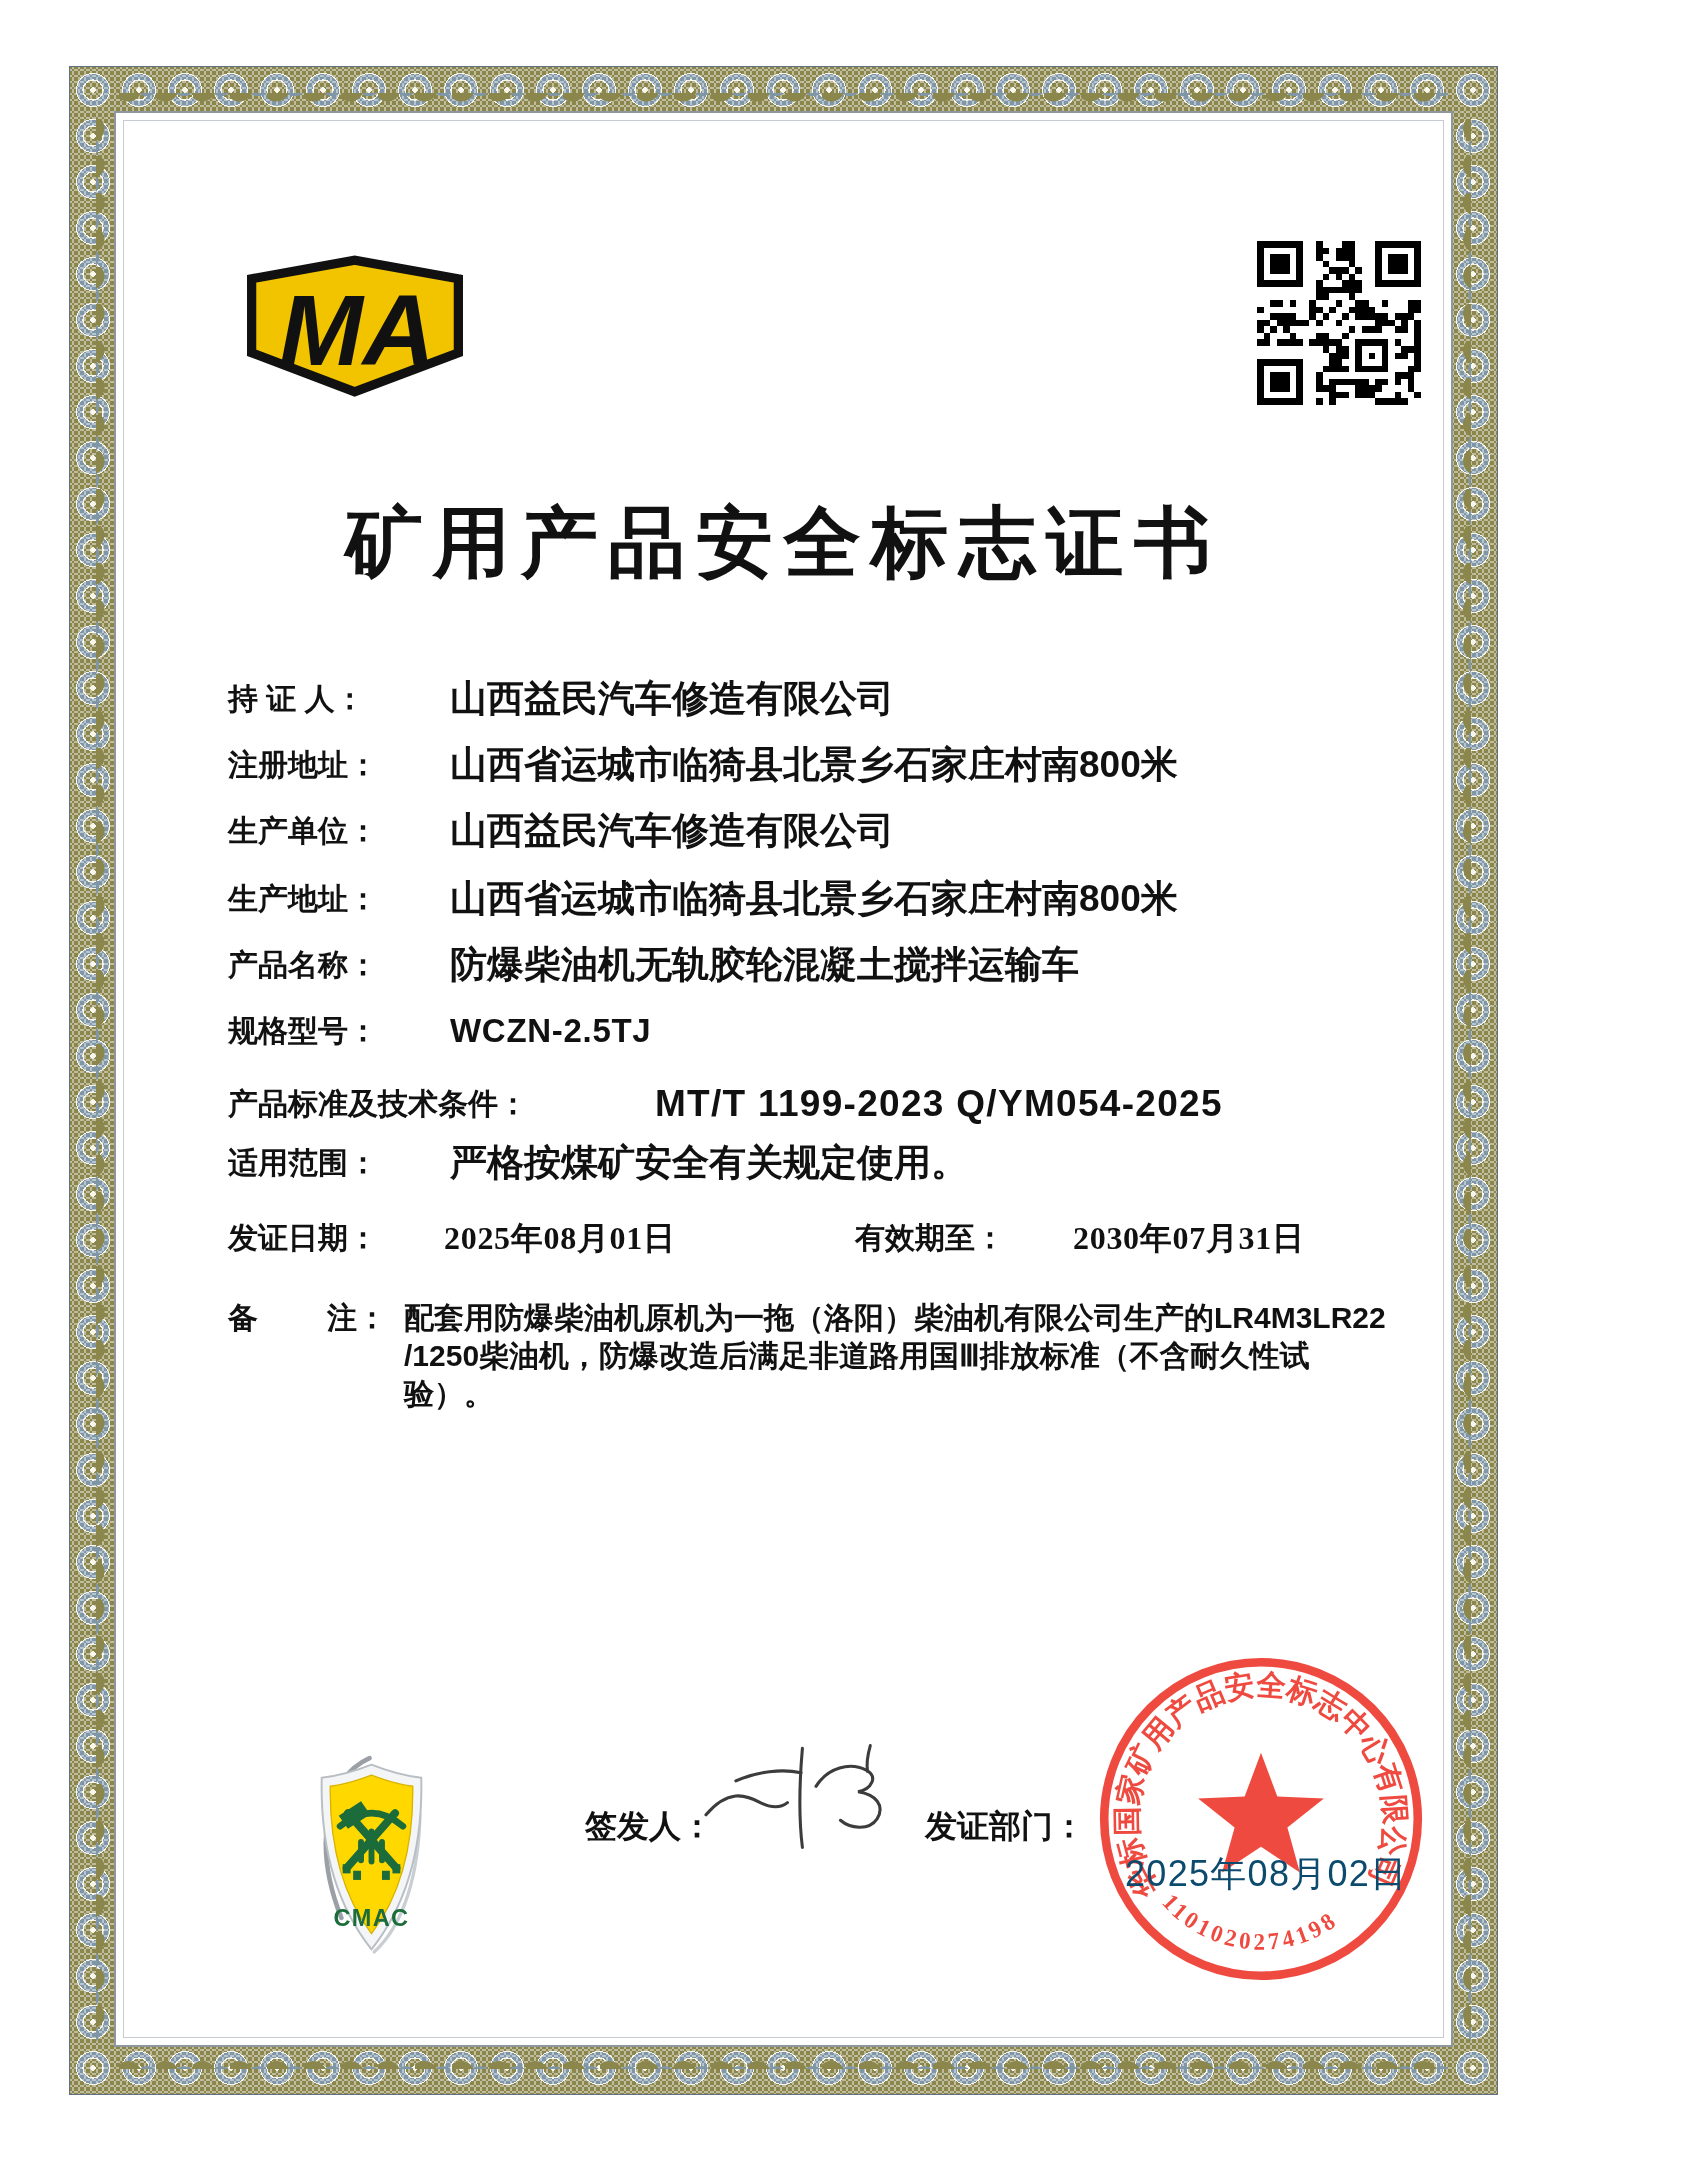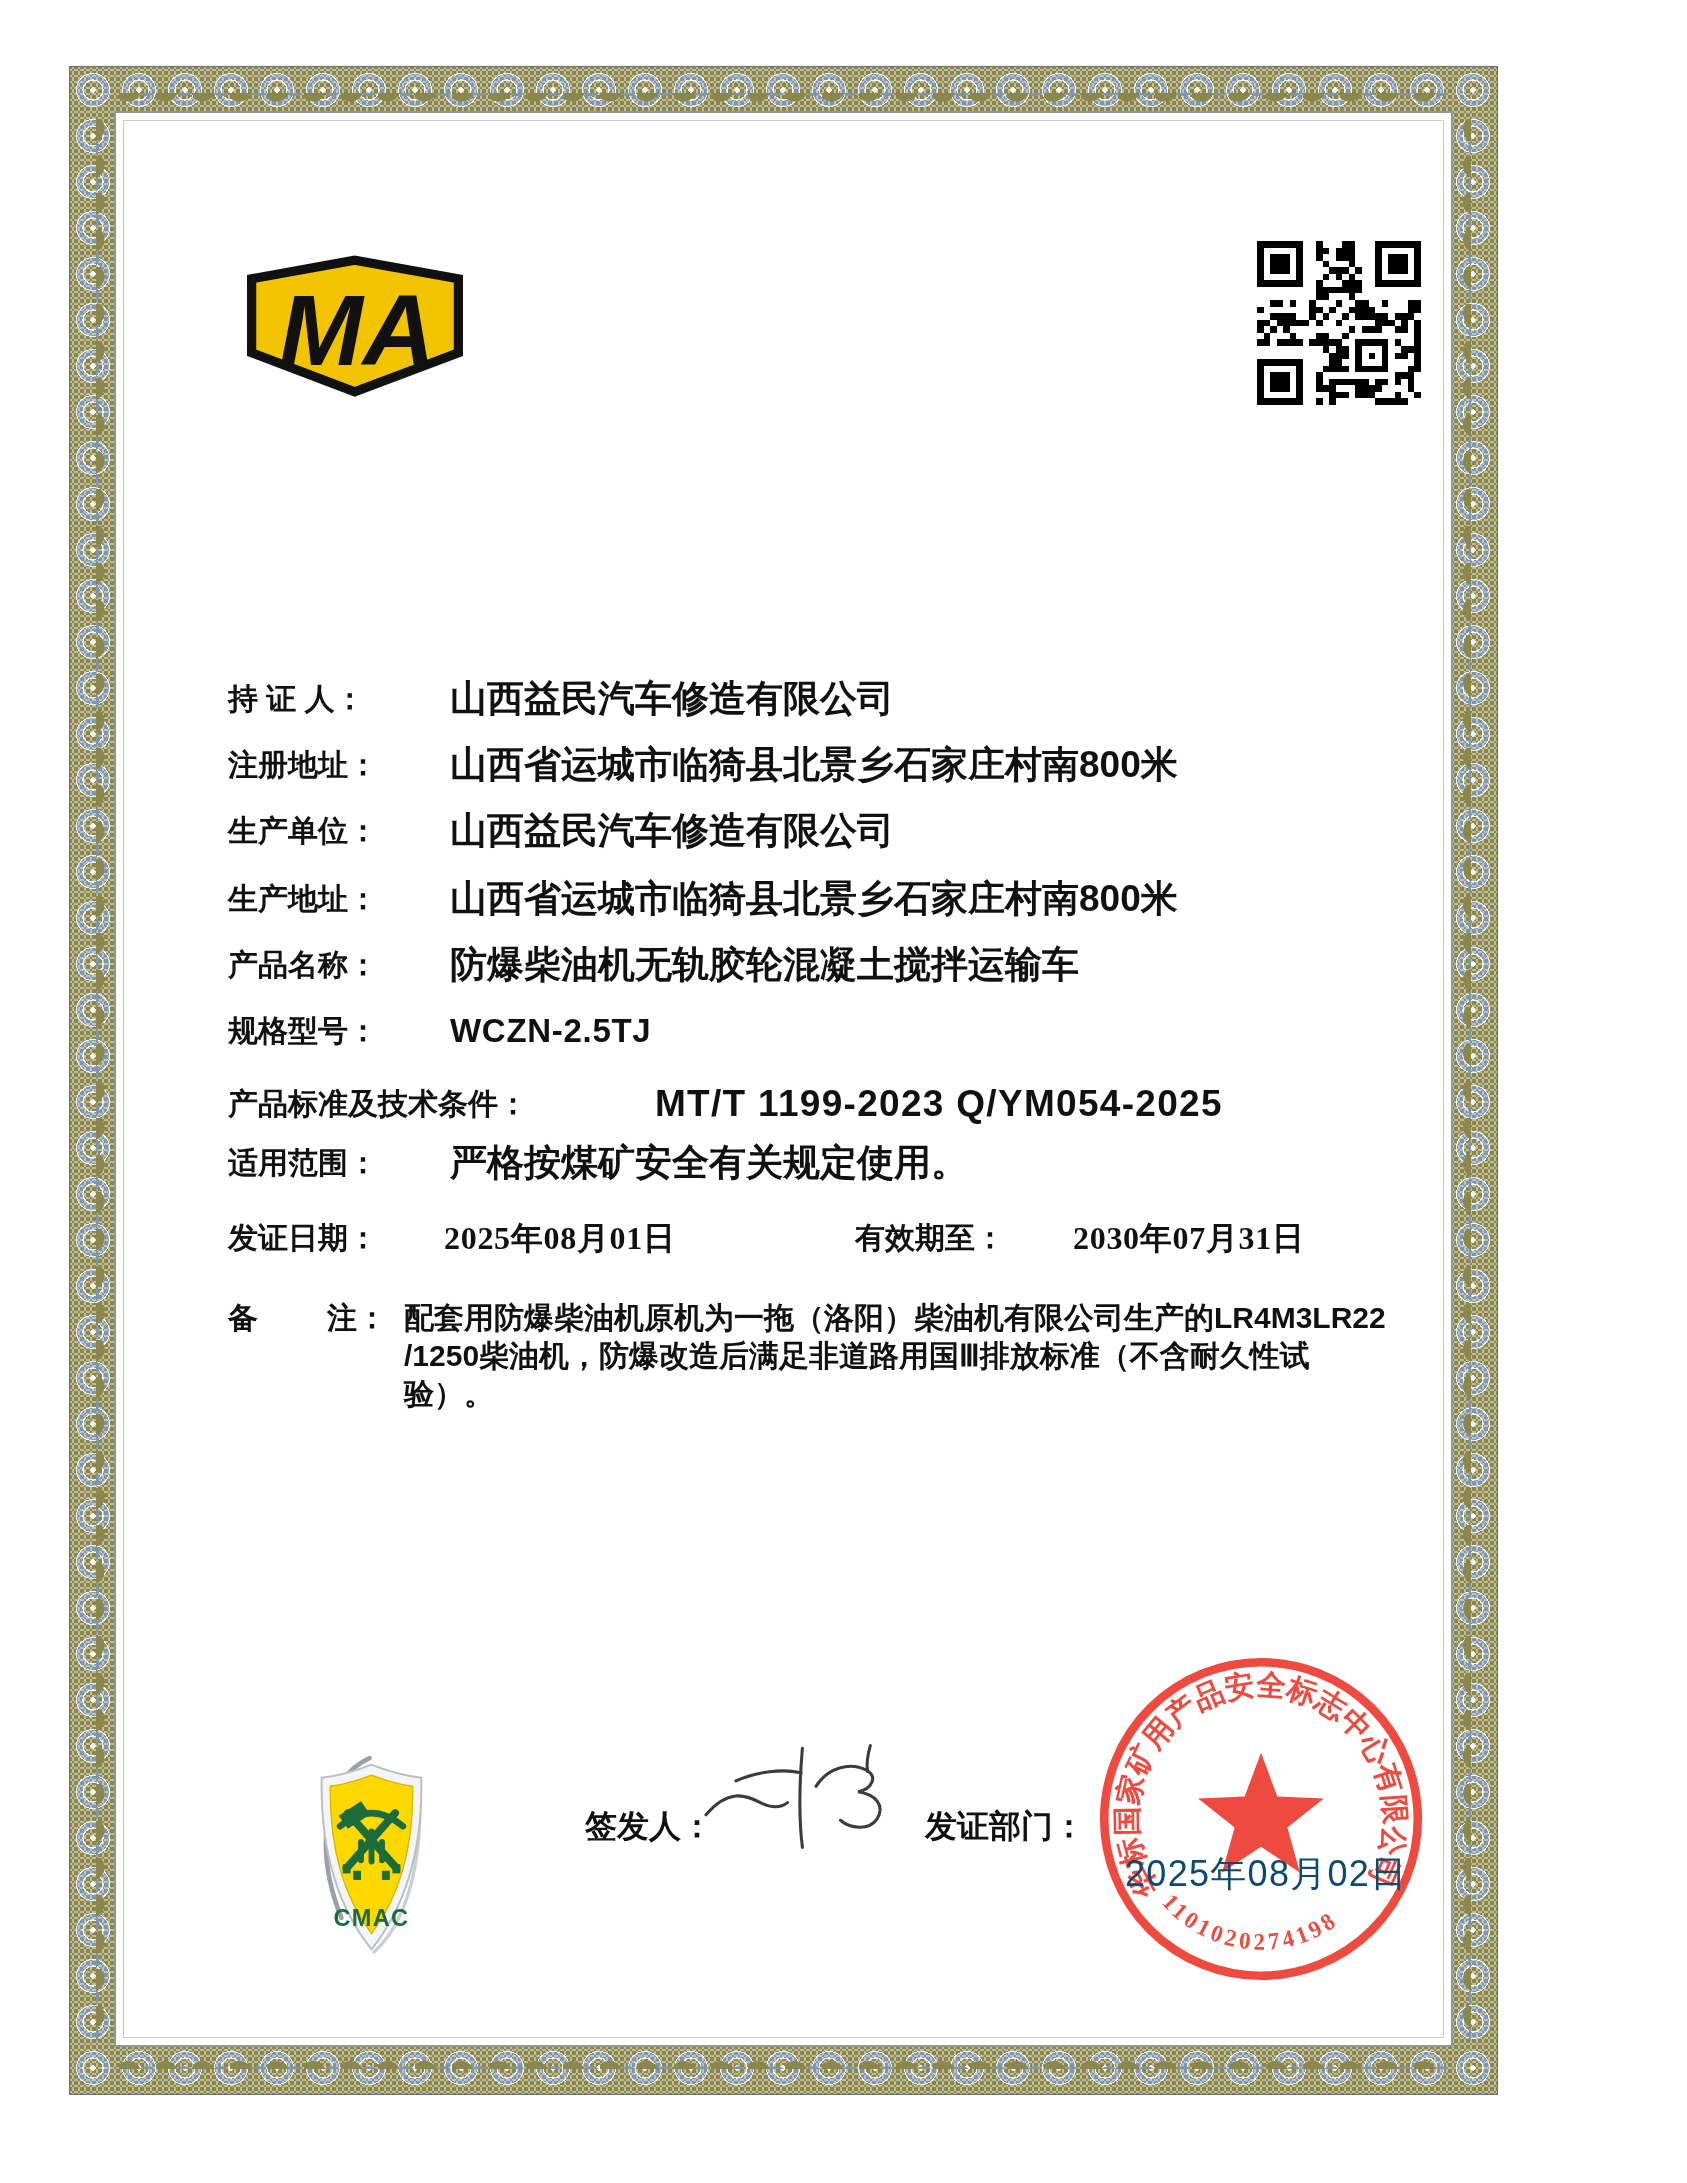--- a/index.html
+++ b/index.html
@@ -288,20 +288,21 @@
         <rect x="9" y="24" width="1" height="1"></rect>
         <rect x="11" y="24" width="1" height="1"></rect>
         <rect x="18" y="24" width="1" height="1"></rect>
         <rect x="19" y="24" width="1" height="1"></rect>
         <rect x="20" y="24" width="1" height="1"></rect>
         <rect x="21" y="24" width="1" height="1"></rect>
         <rect x="22" y="24" width="1" height="1"></rect>
       </svg>
   </div>
 
+  <div class="title">矿用产品安全标志证书</div>
 
   <div class="row r0">
     <span>持 证 人：</span>
     <span class="val">山西益民汽车修造有限公司</span>
   </div>
   <div class="row r1">
     <span>注册地址：</span>
     <span class="val">山西省运城市临猗县北景乡石家庄村南800米</span>
   </div>
   <div class="row r2">

